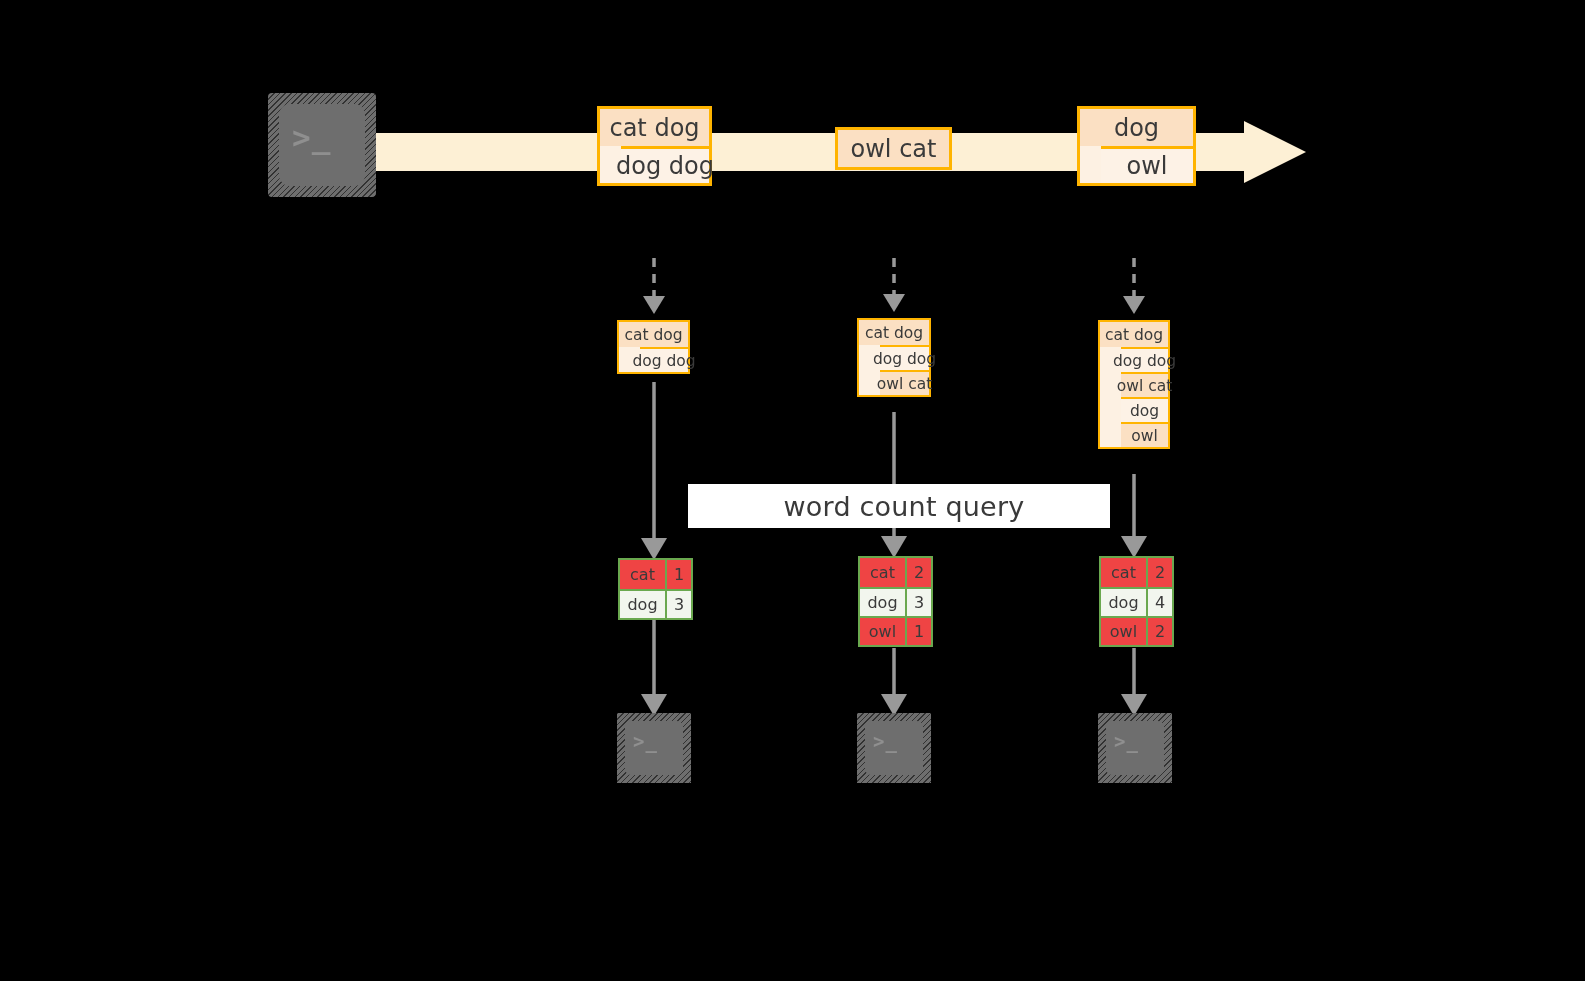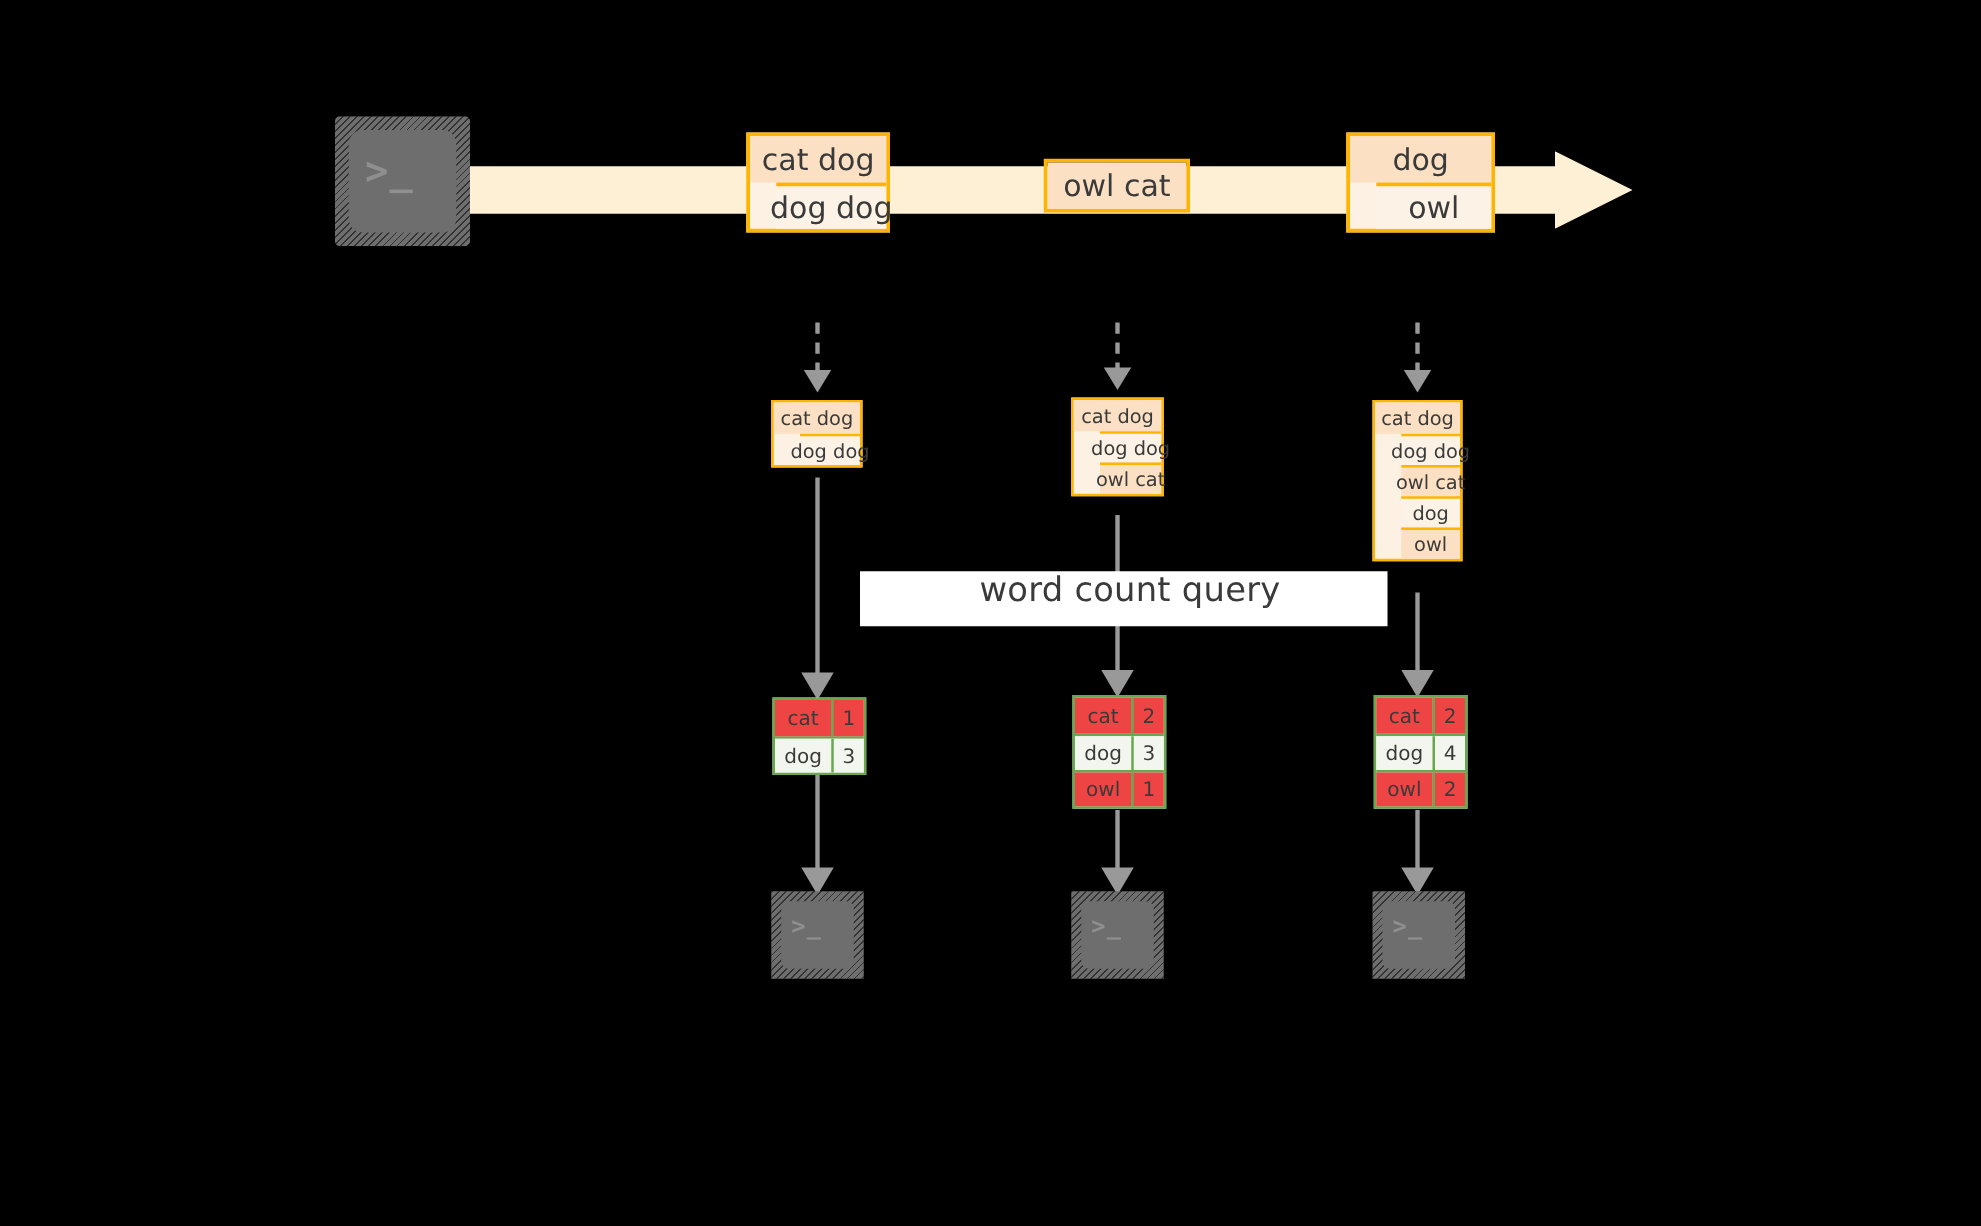--- a/index.html
+++ b/index.html
@@ -156,24 +156,25 @@
   .connector {
     position: absolute;
     left: 0; top: 0;
     width: 1585px; height: 981px;
     pointer-events: none;
   }
 
   
   #query-banner {
     position: absolute;
-    left: 688px; top: 457px;
+    left: 688px; top: 484px;
     width: 422px; height: 44px;
     background: #ffffff;
     display: flex;
+    align-items: center;
     justify-content: center;
   }
   #query-banner .label {
     font-size: 27px;
     color: #3a3a3a;
     letter-spacing: 0.2px;
     margin-left: 10px;
   }
 </style>
 </head>

